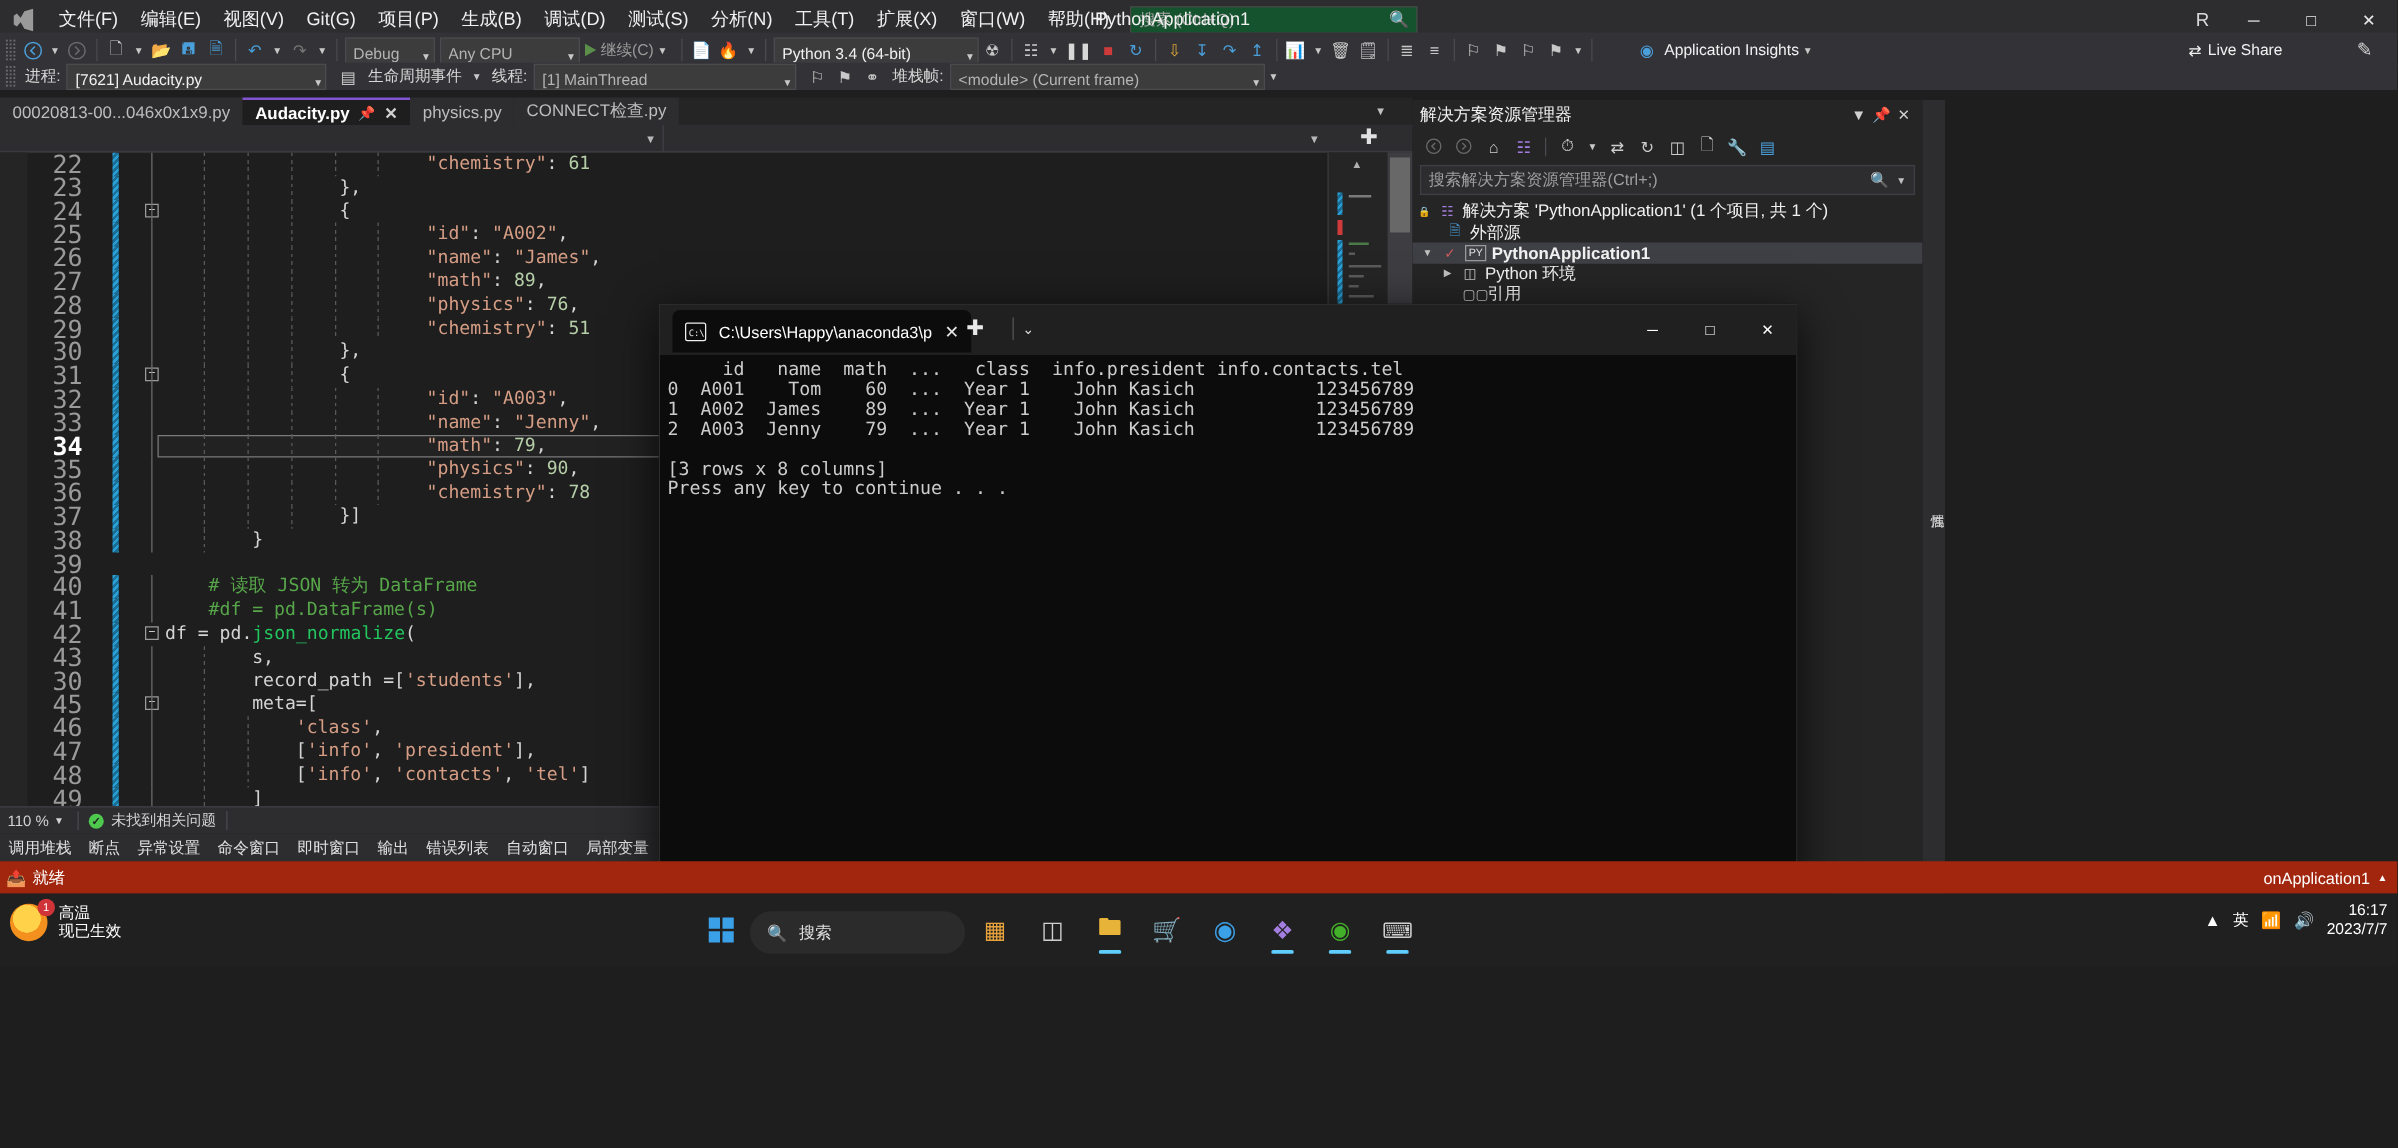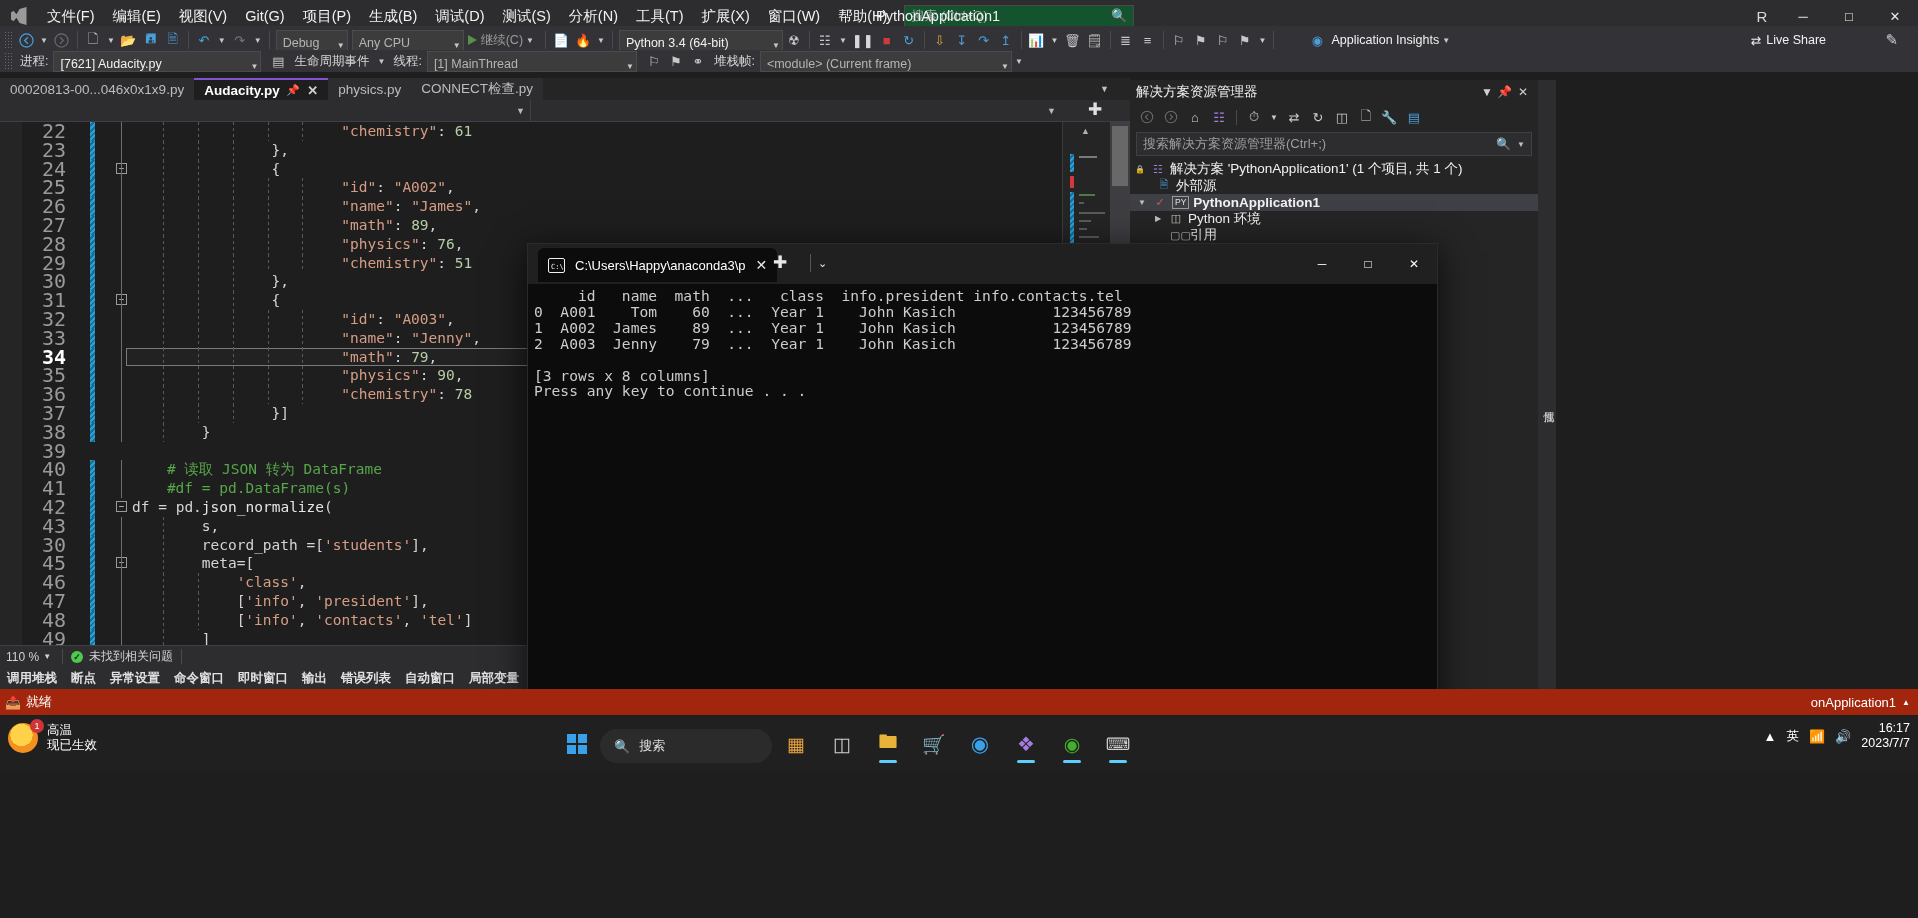--- a/index.html
+++ b/index.html
@@ -126,21 +126,21 @@
   .guide{ position:absolute; width:1px; height:18.8px;
      background:repeating-linear-gradient(to bottom,#5a5a5a 0 3px, transparent 3px 6px); }
   .ctext{ position:absolute; left:110px; color:#d4d4d4; }
   .cur-row{
     position:absolute; left:104px; top:0; width:936px; height:18.8px;
     border:1px solid #7a7a7a; background:rgba(255,255,255,0.02);
   }
   .tk-str{ color:#d69d85; }
   .tk-num{ color:#b5cea8; }
   .tk-com{ color:#57a64a; }
-  .tk-fn{ color:#e5e5e5; }
+  .tk-fn{ color:#22c55e; }
   .tk-pl{ color:#d4d4d4; }
 
   
   .minimap{
     position:absolute; left:1062px; top:22px; width:48px; height:523px; background:#252526;
     border-left:1px solid #3a3a3a;
   }
   .mm-up{ position:absolute; left:18px; top:4px; font-size:9px; color:#b0b0b0; }
   .mm-bar{ position:absolute; left:7px; width:4px; }
   .mm-line{ position:absolute; left:16px; height:2px; background:#5a5a5a; }
@@ -222,21 +222,21 @@
     font-family:"DejaVu Sans Mono","Liberation Mono", monospace;
     font-size:14.6px; line-height:15.9px; color:#cccccc; white-space:pre;
   }
 
   
   .dockbar{
     position:absolute; left:0; top:667px; width:1130px; height:22px;
     background:#2d2d30; display:flex; align-items:center; font-size:12.5px; color:#e0e0e0;
     gap:0px;
   }
-  .dock-item{ padding:0 7px; height:22px; line-height:22px; white-space:nowrap;font-weight:bold; }
+  .dock-item{ padding:0 7px; height:22px; line-height:22px; white-space:nowrap; }
 
   
   .statusbar{
     position:absolute; left:0; top:689px; width:1918px; height:26px;
     background:#a1260d; display:flex; align-items:center; font-size:13px; color:#ffffff;
   }
   .sb-icon{ width:26px; display:flex; align-items:center; justify-content:center; font-size:13px; }
   .sb-right{ position:absolute; right:0; display:flex; align-items:center; height:26px; }
   .sb-right .pill{ padding:0 8px; display:flex; align-items:center; gap:6px; white-space:nowrap; }
 

